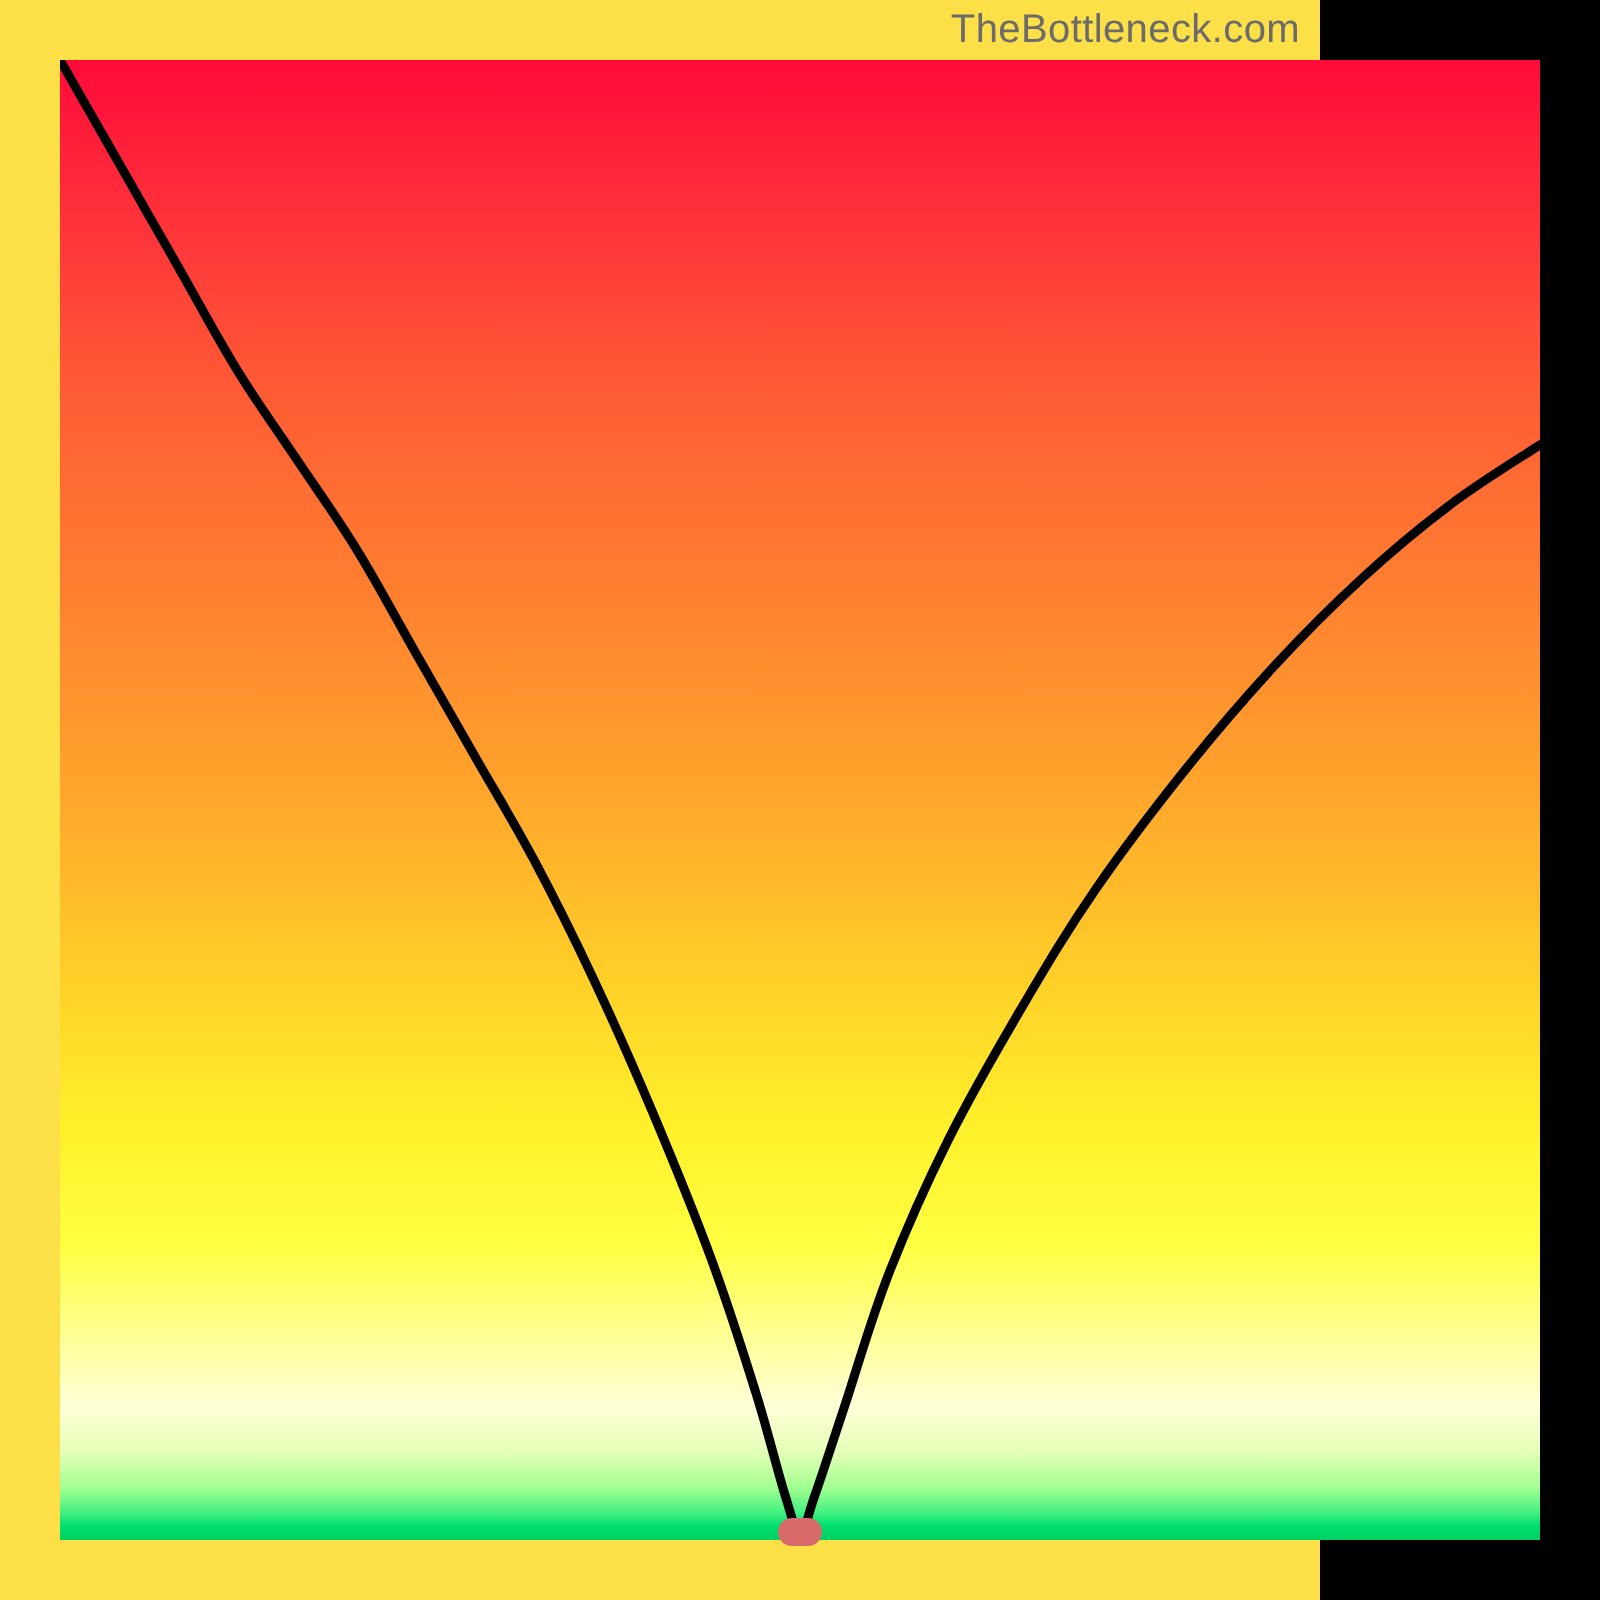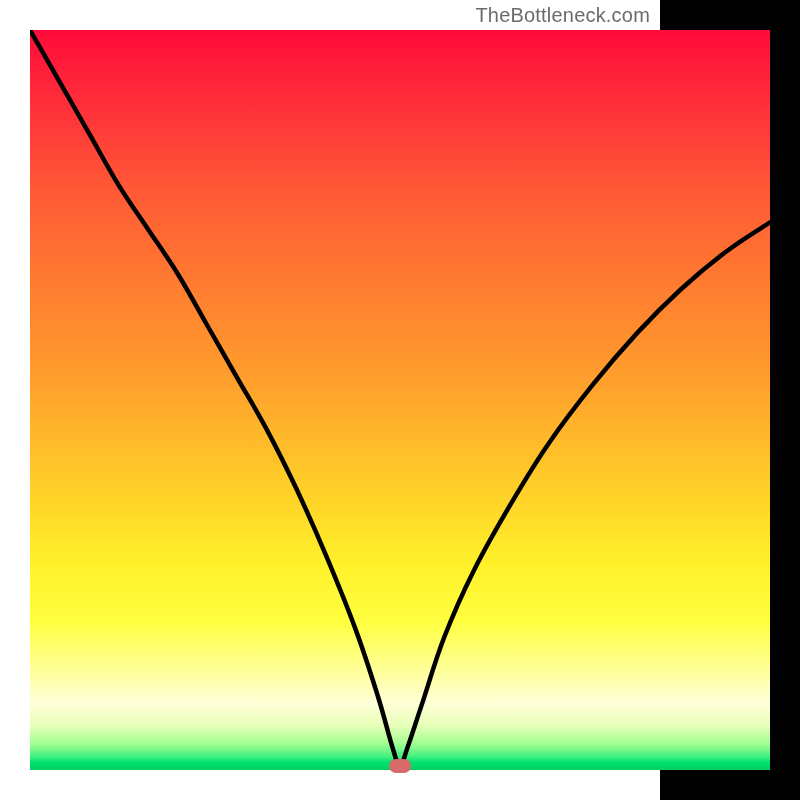--- a/index.html
+++ b/index.html
@@ -10,21 +10,21 @@
     background: #000;
     overflow: hidden;
     font-family: Arial, Helvetica, sans-serif;
   }
   .frame {
     position: absolute;
     left: 0;
     top: 0;
     width: 660px;
     height: 800px;
-    background: #ffffff;
+    background: #fde047;
   }
   .plot-area {
     position: absolute;
     left: 30px;
     top: 30px;
     width: 740px;
     height: 740px;
     background: linear-gradient(to bottom,
       #ff0a3a 0%,
       #ff2f3a 10%,

